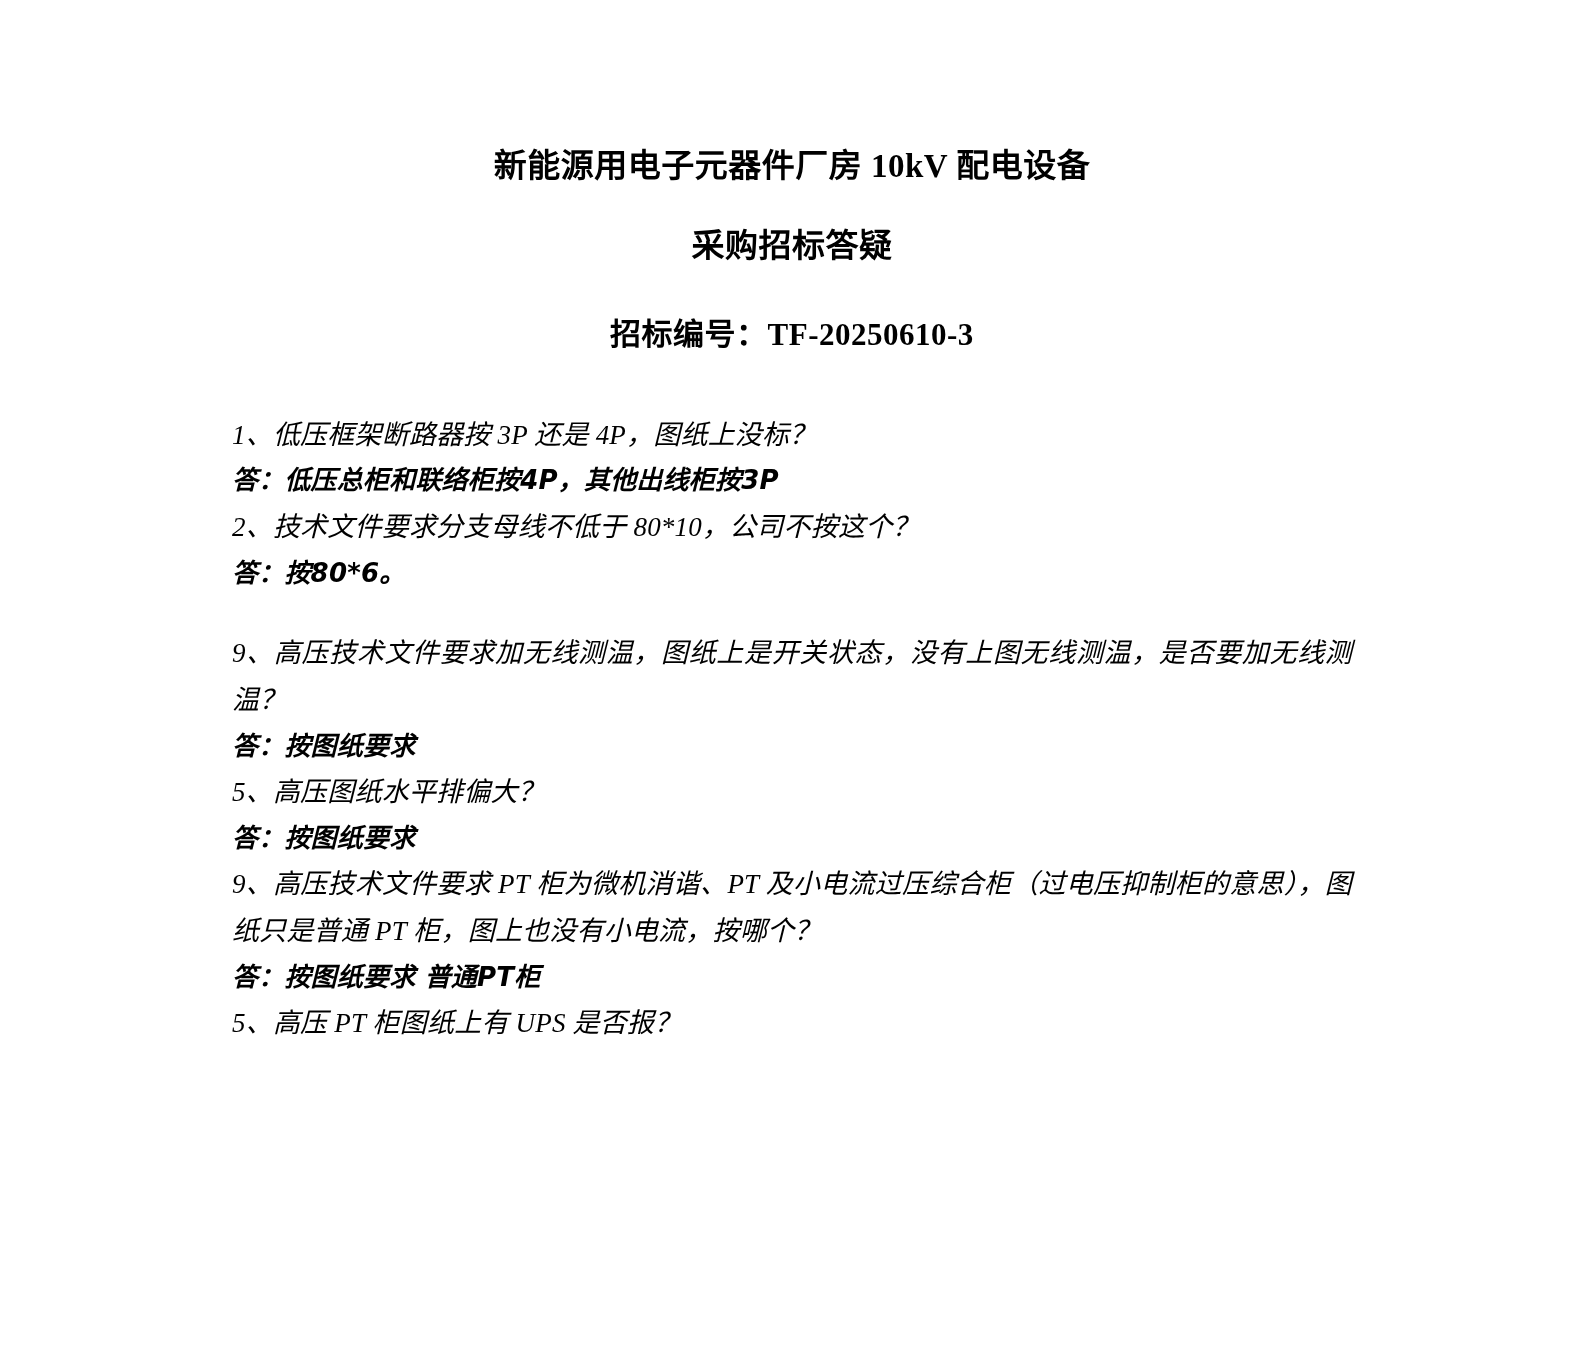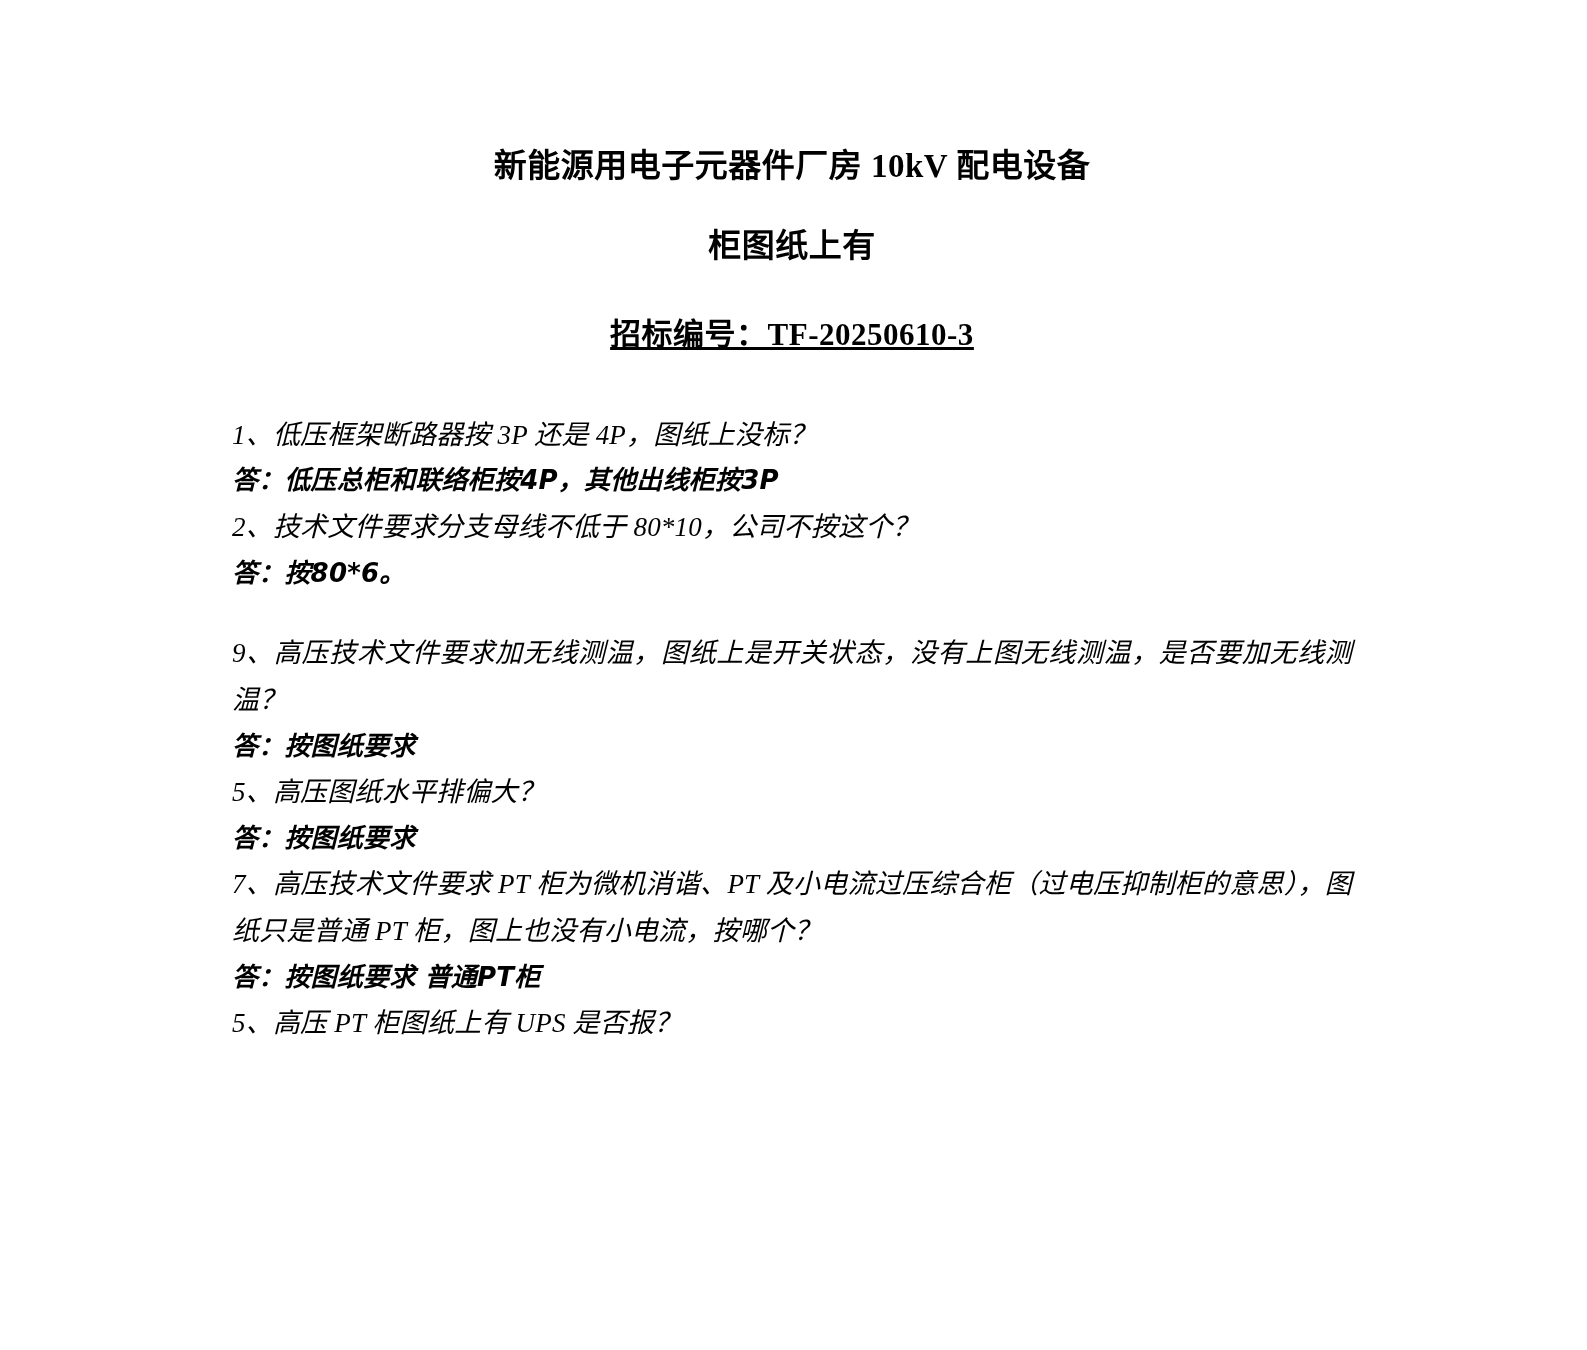--- a/index.html
+++ b/index.html
@@ -41,21 +41,20 @@
   }
   .title-line.second {
     margin-top: 40px;
   }
   .subtitle {
     text-align: center;
     font-size: 31px;
     font-weight: bold;
     margin-top: 42px;
     letter-spacing: 0.5px;
-    text-decoration: underline;
   }
   .body-block {
     margin-top: 58px;
     font-style: italic;
   }
   .qa-item {
     margin: 0;
   }
   .q-line {
     font-size: 27px;
@@ -76,21 +75,21 @@
   }
 </style>
 </head>
 <body>
 
 <div class="page">
   <div class="content">
 
     <div class="title-block">
       <div class="title-line">新能源用电子元器件厂房 10kV 配电设备</div>
-      <div class="title-line second">柜图纸上有</div>
+      <div class="title-line second">采购招标答疑</div>
     </div>
 
     <div class="subtitle">招标编号：TF-20250610-3</div>
 
     <div class="body-block">
 
       <div class="qa-item">
         <div class="q-line">1、低压框架断路器按 3P 还是 4P，图纸上没标？</div>
         <div class="a-line">答：低压总柜和联络柜按4P，其他出线柜按3P</div>
       </div>
@@ -106,21 +105,21 @@
         <div class="q-line">9、高压技术文件要求加无线测温，图纸上是开关状态，没有上图无线测温，是否要加无线测温？</div>
         <div class="a-line">答：按图纸要求</div>
       </div>
 
       <div class="qa-item">
         <div class="q-line">5、高压图纸水平排偏大？</div>
         <div class="a-line">答：按图纸要求</div>
       </div>
 
       <div class="qa-item">
-        <div class="q-line">7、高压技术文件要求 PT 柜为微机消谐、PT 及小电流过压综合柜（过电压抑制柜的意思），图纸只是普通 PT 柜，图上也没有小电流，按哪个？</div>
+        <div class="q-line">9、高压技术文件要求 PT 柜为微机消谐、PT 及小电流过压综合柜（过电压抑制柜的意思），图纸只是普通 PT 柜，图上也没有小电流，按哪个？</div>
         <div class="a-line">答：按图纸要求  普通PT柜</div>
       </div>
 
       <div class="qa-item">
         <div class="q-line">5、高压 PT 柜图纸上有 UPS  是否报？</div>
       </div>
 
     </div>
   </div>
 </div>

